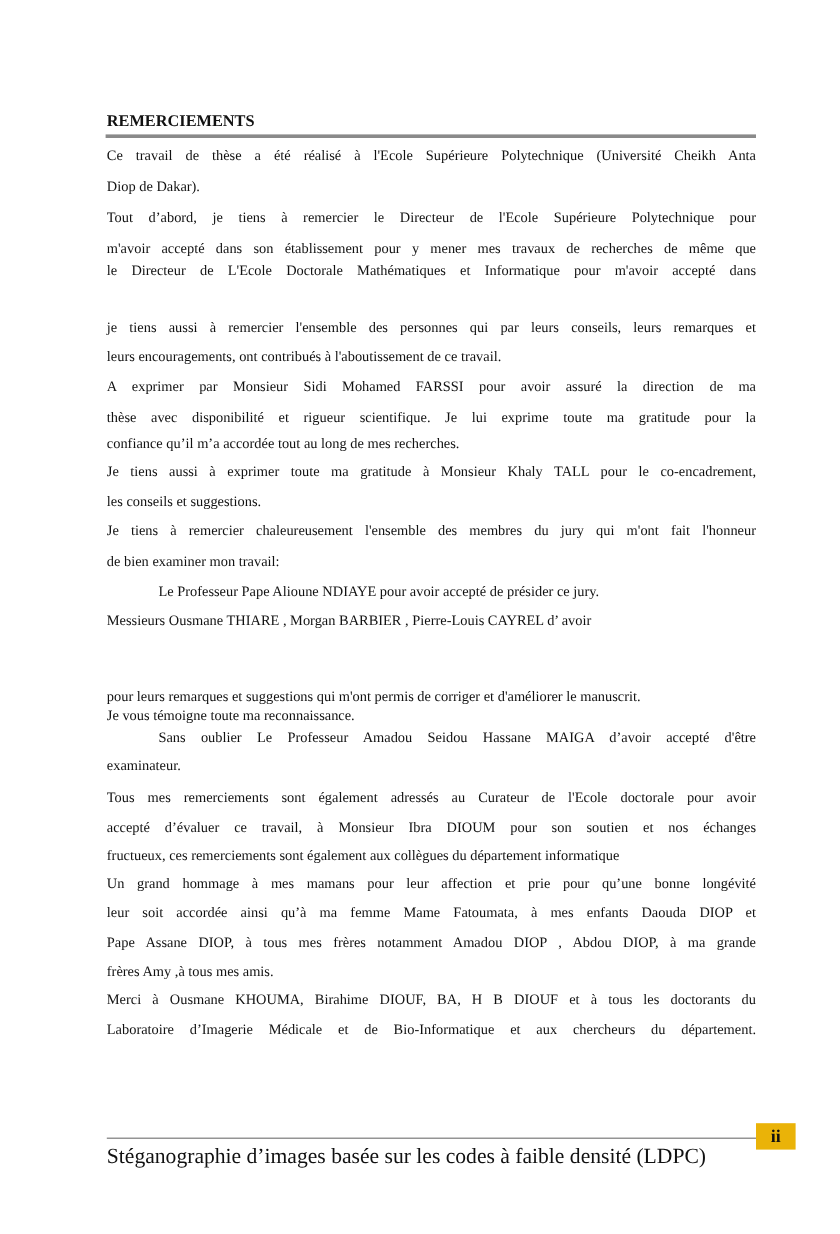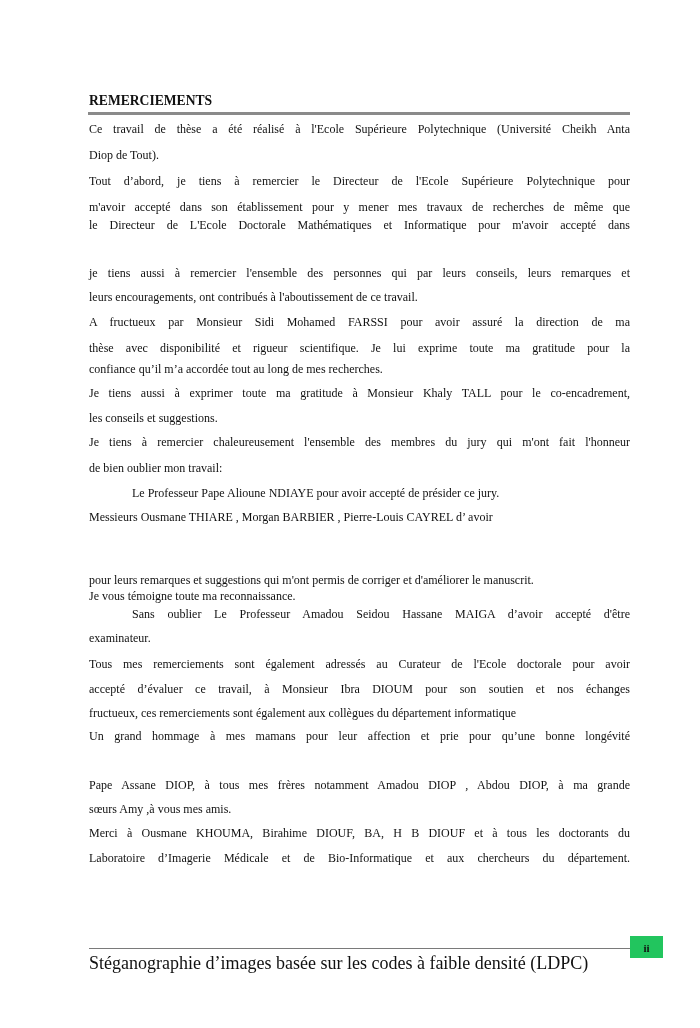--- a/index.html
+++ b/index.html
@@ -5,56 +5,57 @@
   html, body { margin: 0; padding: 0; background: #ffffff; }
   body { width: 700px; height: 1028px; position: relative; overflow: hidden;
          font-family: "Liberation Serif", "DejaVu Serif", serif; color: #111; }
   .page { position: absolute; left: 0; top: 0; width: 620px; height: 1028px; }
   .heading { position: absolute; left: 89px; top: 93px; font-weight: bold; font-size: 13.6px; letter-spacing: 0; }
   .heading-rule { position: absolute; left: 88px; top: 112px; width: 542px; height: 3px; background: #8a8a8a; }
   .line { position: absolute; left: 89px; font-size: 12px; line-height: 16px; white-space: nowrap; }
   .just { width: 541px; text-align: justify; text-align-last: justify; white-space: normal; }
   .indent { left: 132px; }
   .footer-rule { position: absolute; left: 89px; top: 948px; width: 542px; height: 1px; background: #7a7a7a; }
-  .page-num { position: absolute; left: 630px; top: 936px; width: 33px; height: 22px; background: #22c55e;
-              font-weight: bold; font-size: 11px; color: #111; text-align: center; line-height: 24px; }
+  .page-num { position: absolute; left: 630px; top: 936px; width: 33px; height: 22px; background: #eab308;
+              font-weight: bold; font-size: 15px; color: #111; text-align: center; line-height: 24px; }
   .footer-text { position: absolute; left: 89px; top: 953px; font-size: 18px; white-space: nowrap; }
 </style>
 </head>
 <body>
 
 <div class="page">
   <div class="heading">REMERCIEMENTS</div>
   <div class="heading-rule"></div>
 
   <div class="line just" style="top:121px">Ce travail de thèse a été réalisé  à l'Ecole Supérieure Polytechnique (Université Cheikh Anta</div>
-  <div class="line" style="top:147px">Diop de Tout).</div>
+  <div class="line" style="top:147px">Diop de Dakar).</div>
   <div class="line just" style="top:173px"> Tout d’abord, je tiens à remercier le Directeur de l'Ecole Supérieure Polytechnique pour</div>
   <div class="line just" style="top:199px">m'avoir accepté dans son établissement pour y mener mes travaux de recherches de même que</div>
   <div class="line just" style="top:217px">le Directeur de L'Ecole Doctorale Mathématiques et Informatique pour m'avoir accepté dans</div>
   <div class="line just" style="top:265px">je tiens aussi à remercier l'ensemble des personnes qui par leurs conseils, leurs remarques et</div>
   <div class="line" style="top:289px">leurs encouragements, ont contribués à l'aboutissement de ce travail.</div>
-  <div class="line just" style="top:314px">A fructueux par Monsieur Sidi Mohamed FARSSI pour avoir assuré la direction de ma</div>
+  <div class="line just" style="top:314px">A exprimer par Monsieur Sidi Mohamed FARSSI pour avoir assuré la direction de ma</div>
   <div class="line just" style="top:340px">thèse avec disponibilité et rigueur scientifique. Je lui exprime toute ma gratitude pour la</div>
   <div class="line" style="top:361px">confiance qu’il m’a accordée tout au long de mes recherches.</div>
   <div class="line just" style="top:385px">Je tiens aussi à exprimer toute ma gratitude à Monsieur Khaly TALL pour le co-encadrement,</div>
   <div class="line" style="top:410px">les conseils et suggestions.</div>
   <div class="line just" style="top:434px">Je tiens à remercier chaleureusement l'ensemble des membres du jury qui m'ont fait l'honneur</div>
-  <div class="line" style="top:460px">de bien oublier mon travail:</div>
+  <div class="line" style="top:460px">de bien examiner mon travail:</div>
   <div class="line indent" style="top:485px">Le Professeur Pape Alioune NDIAYE  pour avoir accepté de présider ce jury.</div>
   <div class="line" style="top:509px">Messieurs Ousmane THIARE , Morgan BARBIER ,  Pierre-Louis CAYREL   d’ avoir</div>
   <div class="line" style="top:572px">pour leurs remarques et suggestions qui m'ont permis de corriger et d'améliorer le manuscrit.</div>
   <div class="line" style="top:588px">Je vous témoigne toute ma reconnaissance.</div>
   <div class="line indent" style="top:606px; width:498px; text-align:justify; text-align-last:justify; white-space:normal;">Sans oublier Le Professeur Amadou Seidou Hassane MAIGA   d’avoir accepté d'être</div>
   <div class="line" style="top:630px">examinateur.</div>
   <div class="line just" style="top:656px">Tous mes remerciements sont également adressés au Curateur de l'Ecole doctorale pour avoir</div>
   <div class="line just" style="top:681px">accepté d’évaluer ce travail, à Monsieur Ibra DIOUM   pour son soutien et nos échanges</div>
   <div class="line just" style="top:728px">Un grand hommage à mes mamans pour leur affection et prie pour qu’une bonne longévité</div>
   <div class="line" style="top:705px">fructueux, ces remerciements sont également aux collègues du département informatique</div>
+  <div class="line just" style="top:752px">leur soit accordée ainsi qu’à ma femme Mame Fatoumata, à mes enfants Daouda DIOP et</div>
   <div class="line just" style="top:777px">Pape Assane DIOP, à tous mes frères notamment Amadou DIOP , Abdou DIOP,  à ma grande</div>
-  <div class="line" style="top:801px">sœurs Amy  ,à vous mes amis.</div>
+  <div class="line" style="top:801px">frères Amy  ,à tous mes amis.</div>
   <div class="line just" style="top:825px">Merci à Ousmane KHOUMA, Birahime DIOUF, BA, H B DIOUF et  à tous les doctorants du</div>
   <div class="line just" style="top:850px">Laboratoire d’Imagerie Médicale et de Bio-Informatique et aux chercheurs du département.</div>
 
   <div class="footer-rule"></div>
   <div class="page-num">ii</div>
   <div class="footer-text">Stéganographie d’images basée sur les codes à faible densité (LDPC)</div>
 </div>
 
 </body></html>

